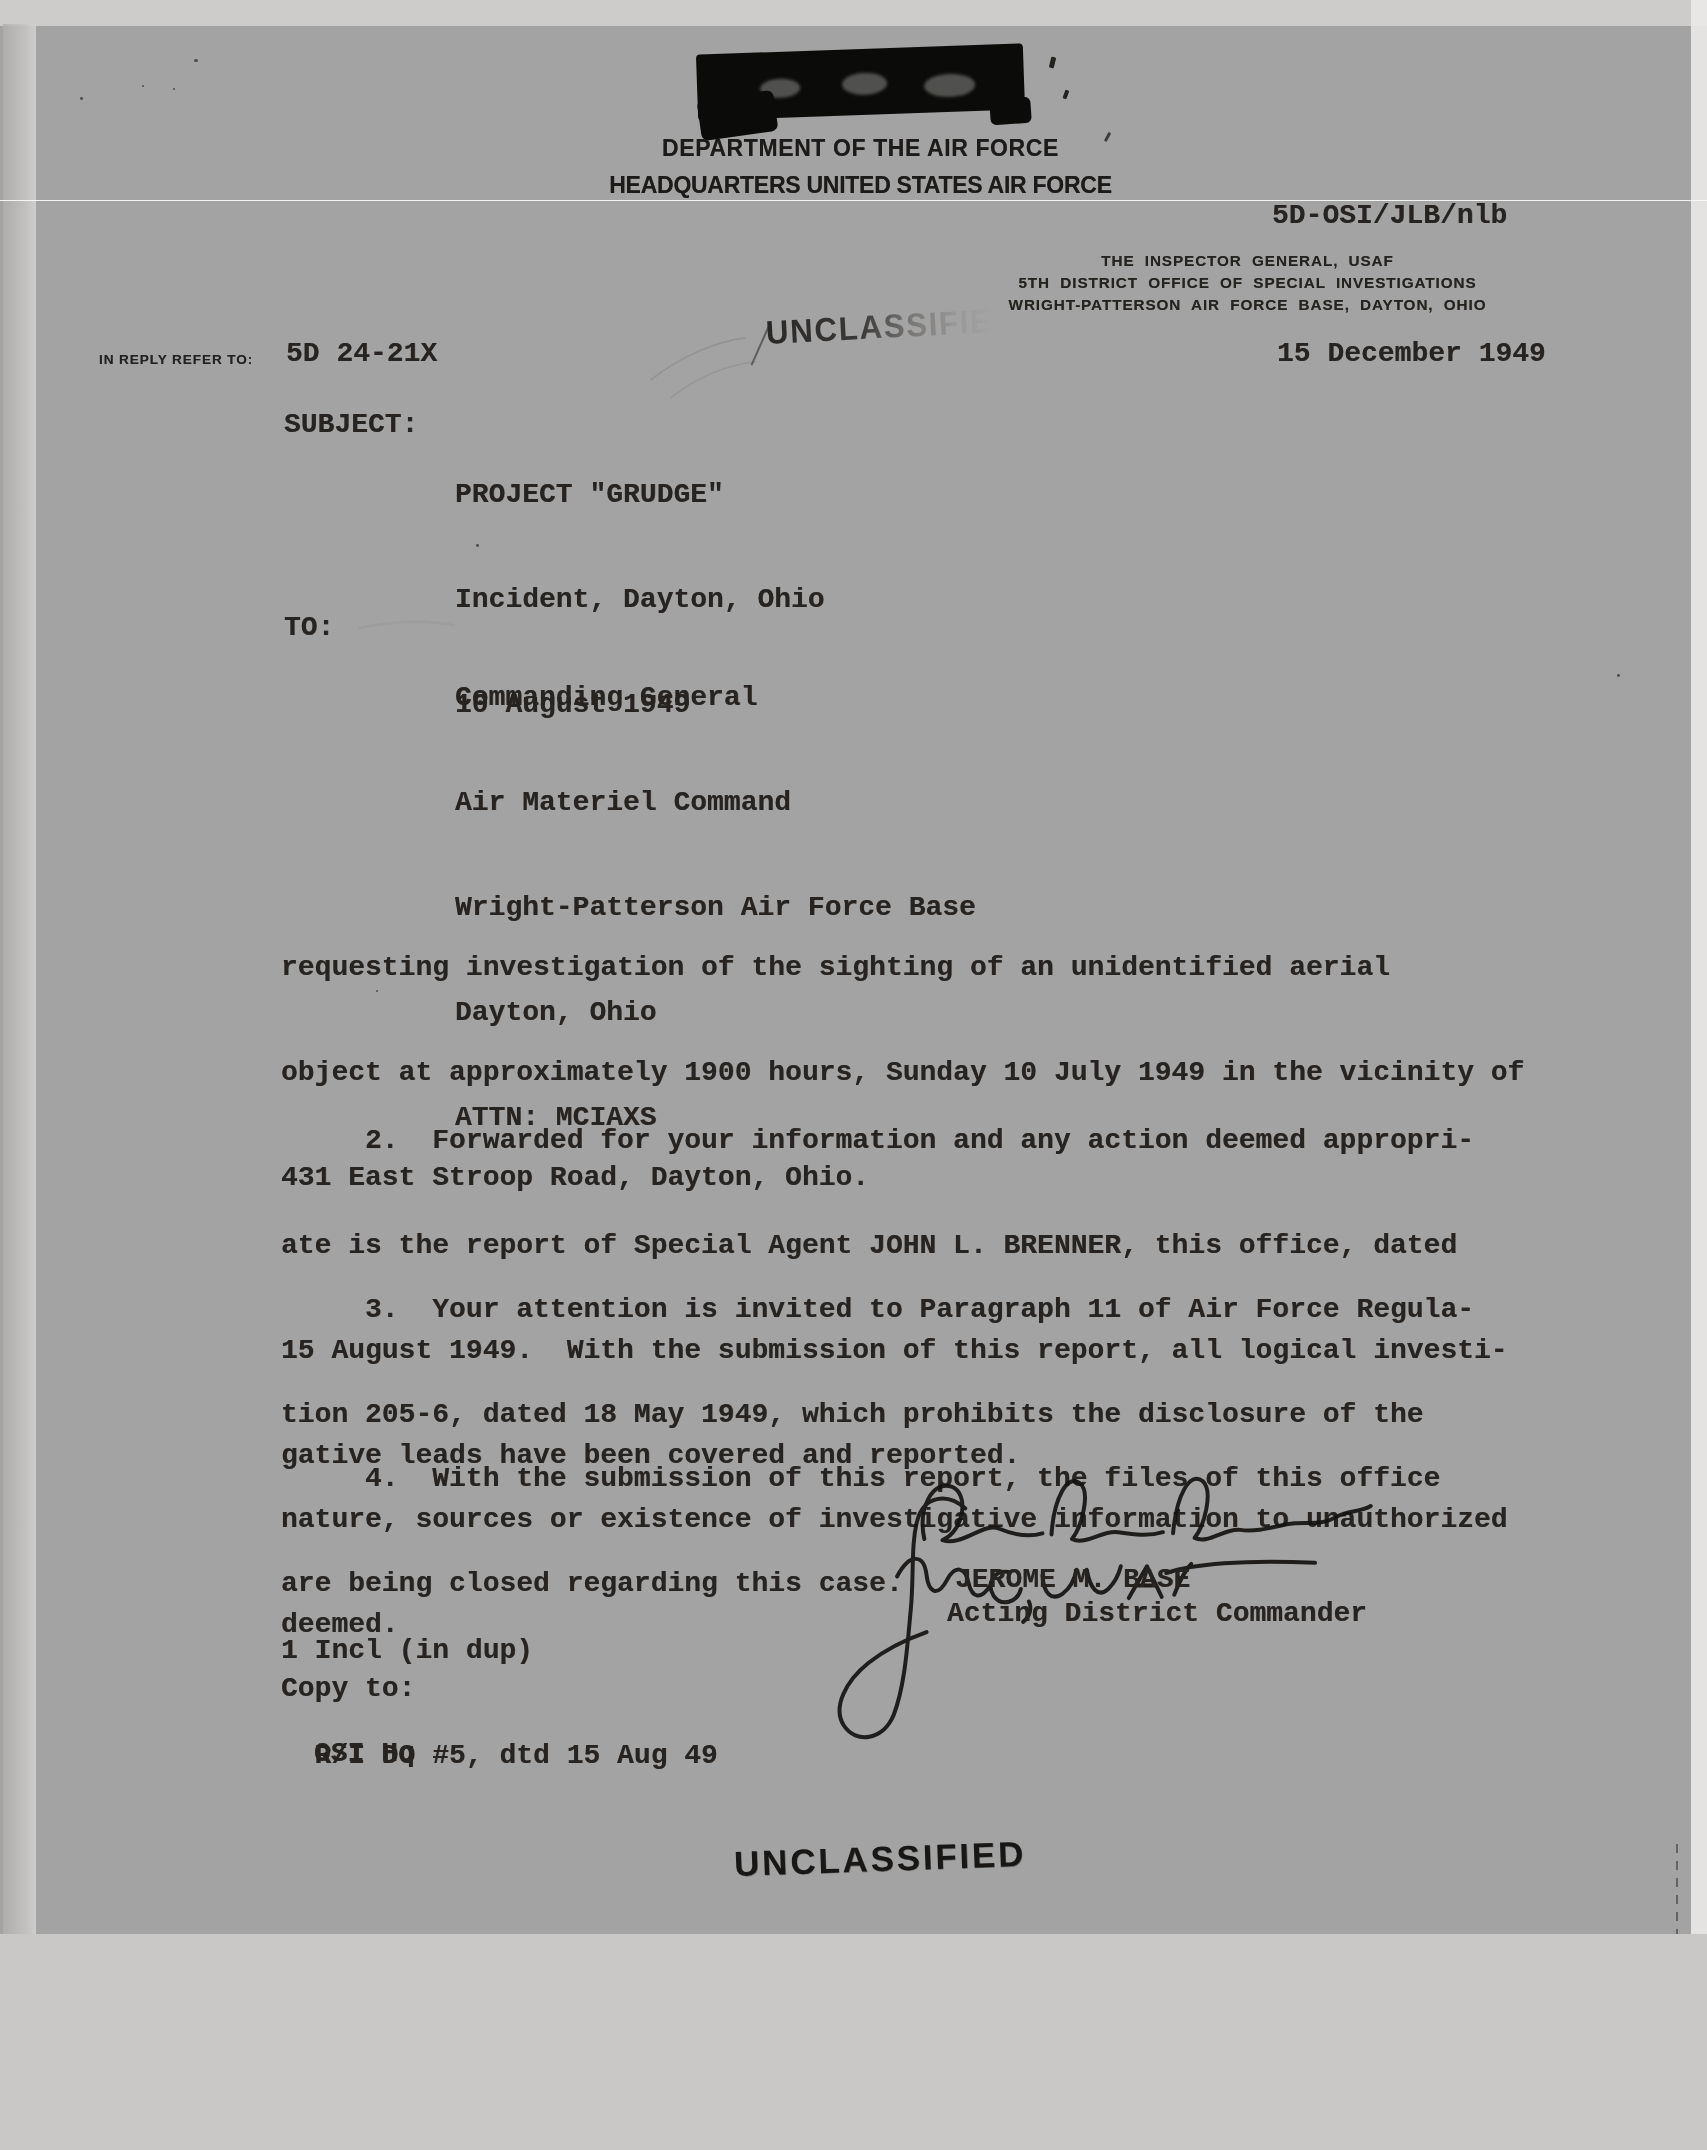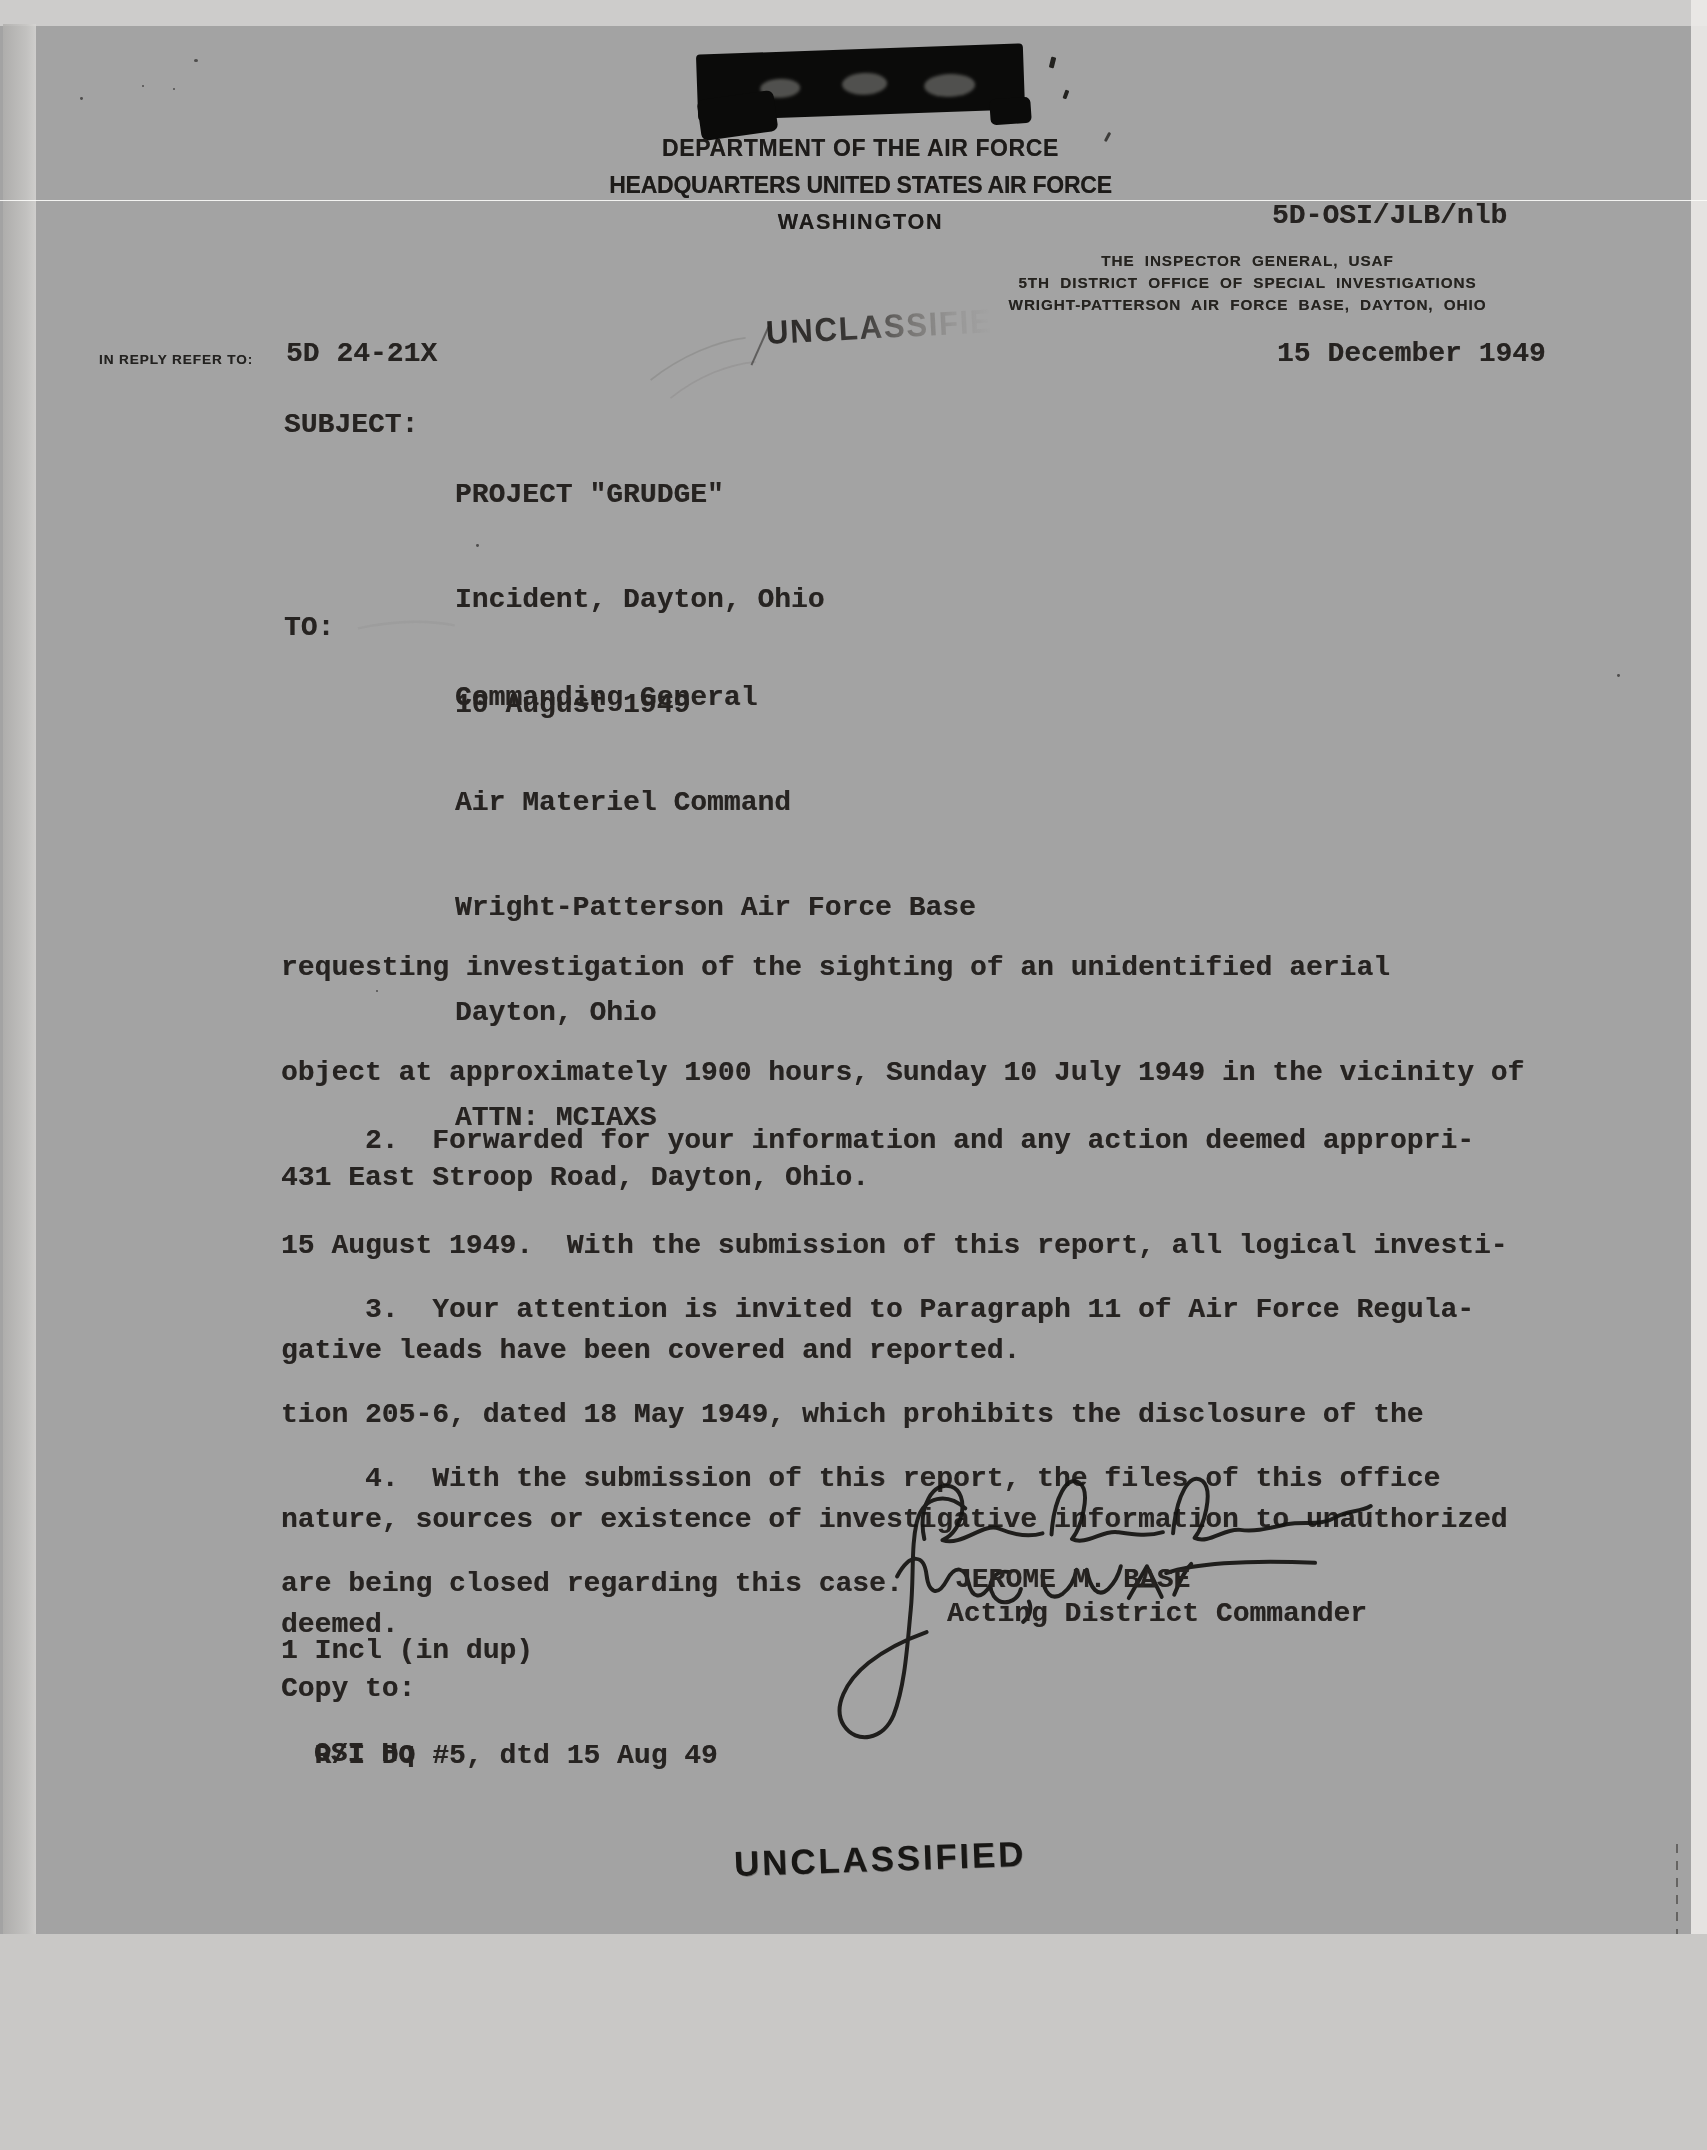--- a/index.html
+++ b/index.html
@@ -87,21 +87,20 @@
     <div class="bar-speckle" style="left:145px;top:24px;width:45px;height:21.6px"></div>
     <div class="bar-speckle" style="left:227px;top:28px;width:51px;height:23px"></div>
   </div>
   <div class="redact redact-top-lobe"></div>
   <div class="redact redact-top-tail"></div>
   <div class="tick" style="left:1050px;top:57px;width:5.1px;height:11.4px;transform:rotate(14deg)"></div>
   <div class="tick" style="left:1064px;top:90px;width:4px;height:8.5px;transform:rotate(20deg)"></div>
 
   <div class="lh lh-dept">DEPARTMENT OF THE AIR FORCE</div>
   <div class="lh lh-hq">HEADQUARTERS UNITED STATES AIR FORCE</div>
-  <div class="lh lh-city">WASHINGTON</div>
   <div class="tick" style="left:1106px;top:132px;width:3.4px;height:10.2px;transform:rotate(28deg);opacity:.8"></div>
 
   <div class="tw" style="left:1272px;top:198px">5D-OSI/JLB/nlb</div>
   <div class="office-block">
     <div>THE INSPECTOR GENERAL, USAF</div>
     <div>5TH DISTRICT OFFICE OF SPECIAL INVESTIGATIONS</div>
     <div>WRIGHT-PATTERSON AIR FORCE BASE, DAYTON, OHIO</div>
   </div>
 
   <div class="reply-label">IN REPLY REFER TO:</div>
@@ -133,20 +132,21 @@
     <div>ATTN: MCIAXS</div>
   </div>
 
   <div class="tw" style="left:281px;top:880px">
     <div>requesting investigation of the sighting of an unidentified aerial</div>
     <div>object at approximately 1900 hours, Sunday 10 July 1949 in the vicinity of</div>
     <div>431 East Stroop Road, Dayton, Ohio.</div>
   </div>
   <div class="tw" style="left:281px;top:1053px">
     <div>     2.  Forwarded for your information and any action deemed appropri-</div>
+    <div>ate is the report of Special Agent JOHN L. BRENNER, this office, dated</div>
     <div>15 August 1949.  With the submission of this report, all logical investi-</div>
     <div>gative leads have been covered and reported.</div>
   </div>
   <div class="tw" style="left:281px;top:1222px">
     <div>     3.  Your attention is invited to Paragraph 11 of Air Force Regula-</div>
     <div>tion 205-6, dated 18 May 1949, which prohibits the disclosure of the</div>
     <div>nature, sources or existence of investigative information to unauthorized</div>
     <div>deemed.</div>
   </div>
   <div class="tw" style="left:281px;top:1391px">

